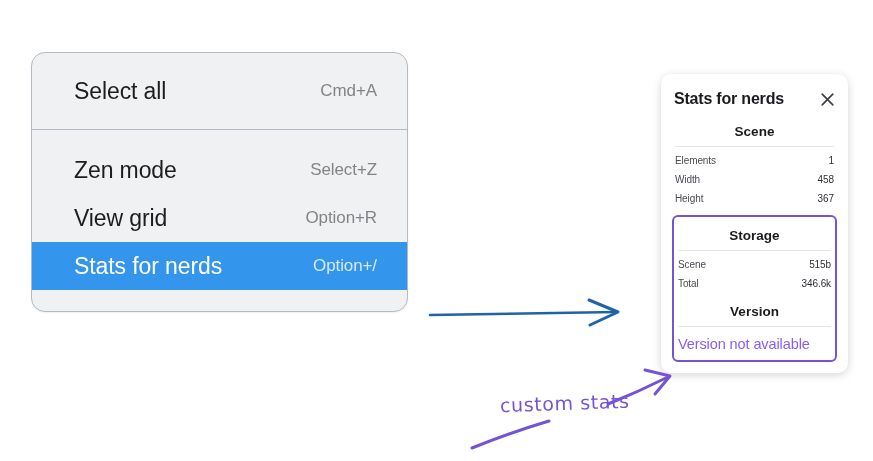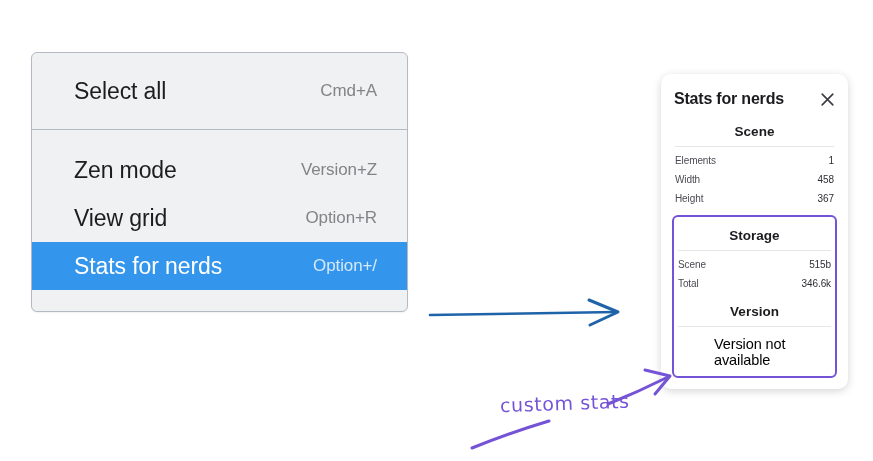--- a/index.html
+++ b/index.html
@@ -16,21 +16,21 @@
   }
 
   
   #context-menu {
     position: absolute;
     left: 31px;
     top: 52px;
     width: 377px;
     background: #f0f1f3;
     border: 1px solid #b3bac3;
-    border-radius: 6px;
+    border-radius: 14px;
     box-sizing: border-box;
     overflow: hidden;
     box-shadow: 0 1px 2px rgba(0,0,0,0.06);
   }
   .menu-section {
     padding: 0;
   }
   .menu-section.first {
     padding-top: 14px;
     padding-bottom: 14px;
@@ -124,24 +124,23 @@
     font-size: 10px;
     color: #4a4a52;
     padding: 4px 1px;
     letter-spacing: -0.1px;
   }
   .stat-value {
     color: #2e2e36;
   }
   .stat-single {
     font-size: 14.5px;
-    color: #000000;
+    color: #8b5cf6;
     padding: 5px 1px;
     letter-spacing: -0.1px;
-    margin-left: 36px;
   }
   
   #custom-stats-box {
     border: 2px solid #7553d6;
     border-radius: 6px;
     margin: 7px -2px 0 -2px;
     padding: 0 3px 3px 3px;
   }
 
   
@@ -173,21 +172,21 @@
   <div class="menu-section first">
     <div class="menu-item">
       <span class="menu-label">Select all</span>
       <span class="menu-shortcut">Cmd+A</span>
     </div>
   </div>
 
   <div class="menu-section second">
     <div class="menu-item">
       <span class="menu-label">Zen mode</span>
-      <span class="menu-shortcut">Version+Z</span>
+      <span class="menu-shortcut">Select+Z</span>
     </div>
     <div class="menu-item">
       <span class="menu-label">View grid</span>
       <span class="menu-shortcut">Option+R</span>
     </div>
     <div class="menu-item selected">
       <span class="menu-label">Stats for nerds</span>
       <span class="menu-shortcut">Option+/</span>
     </div>
   </div>

